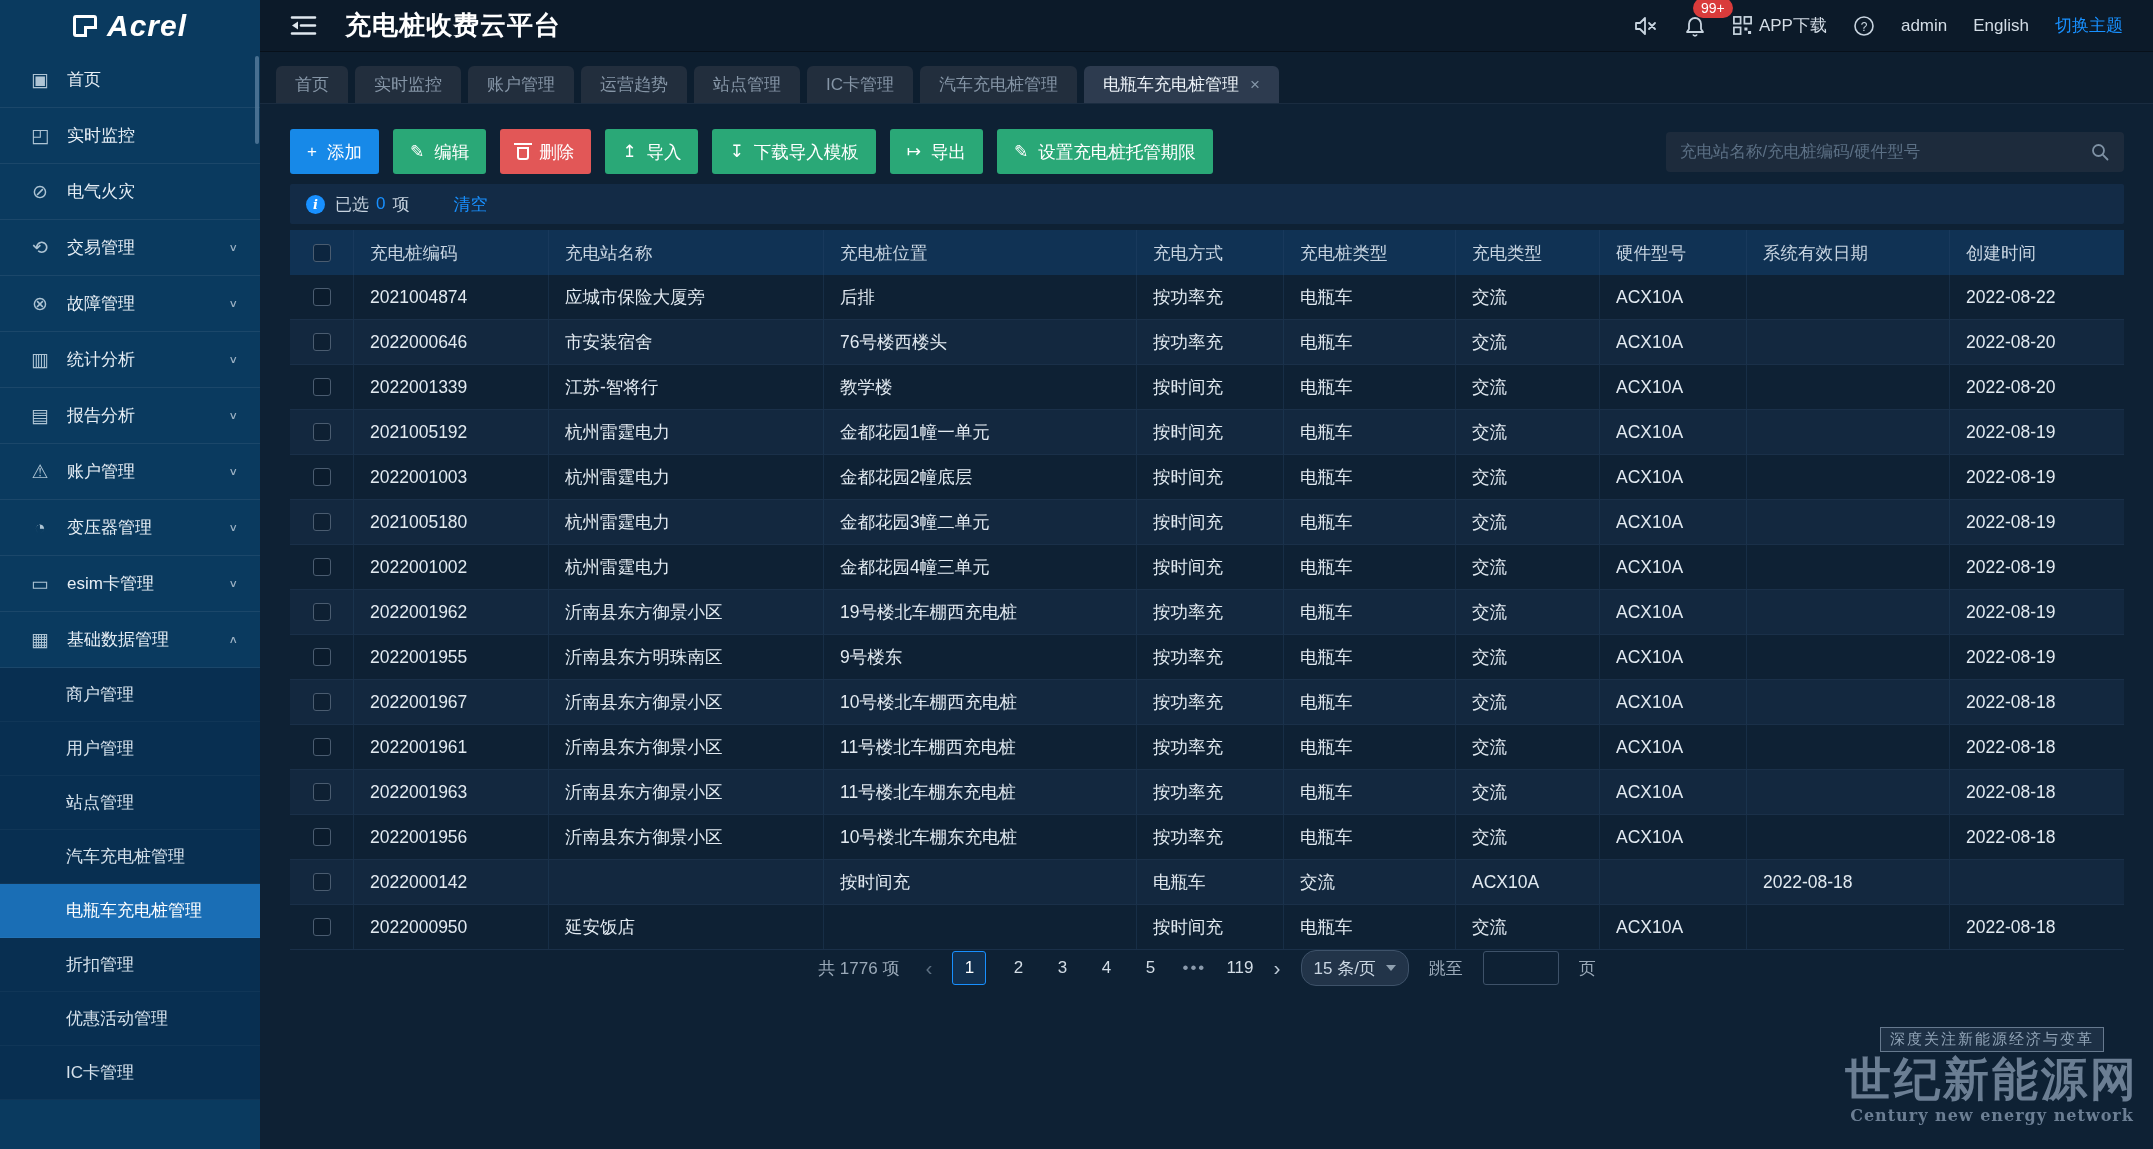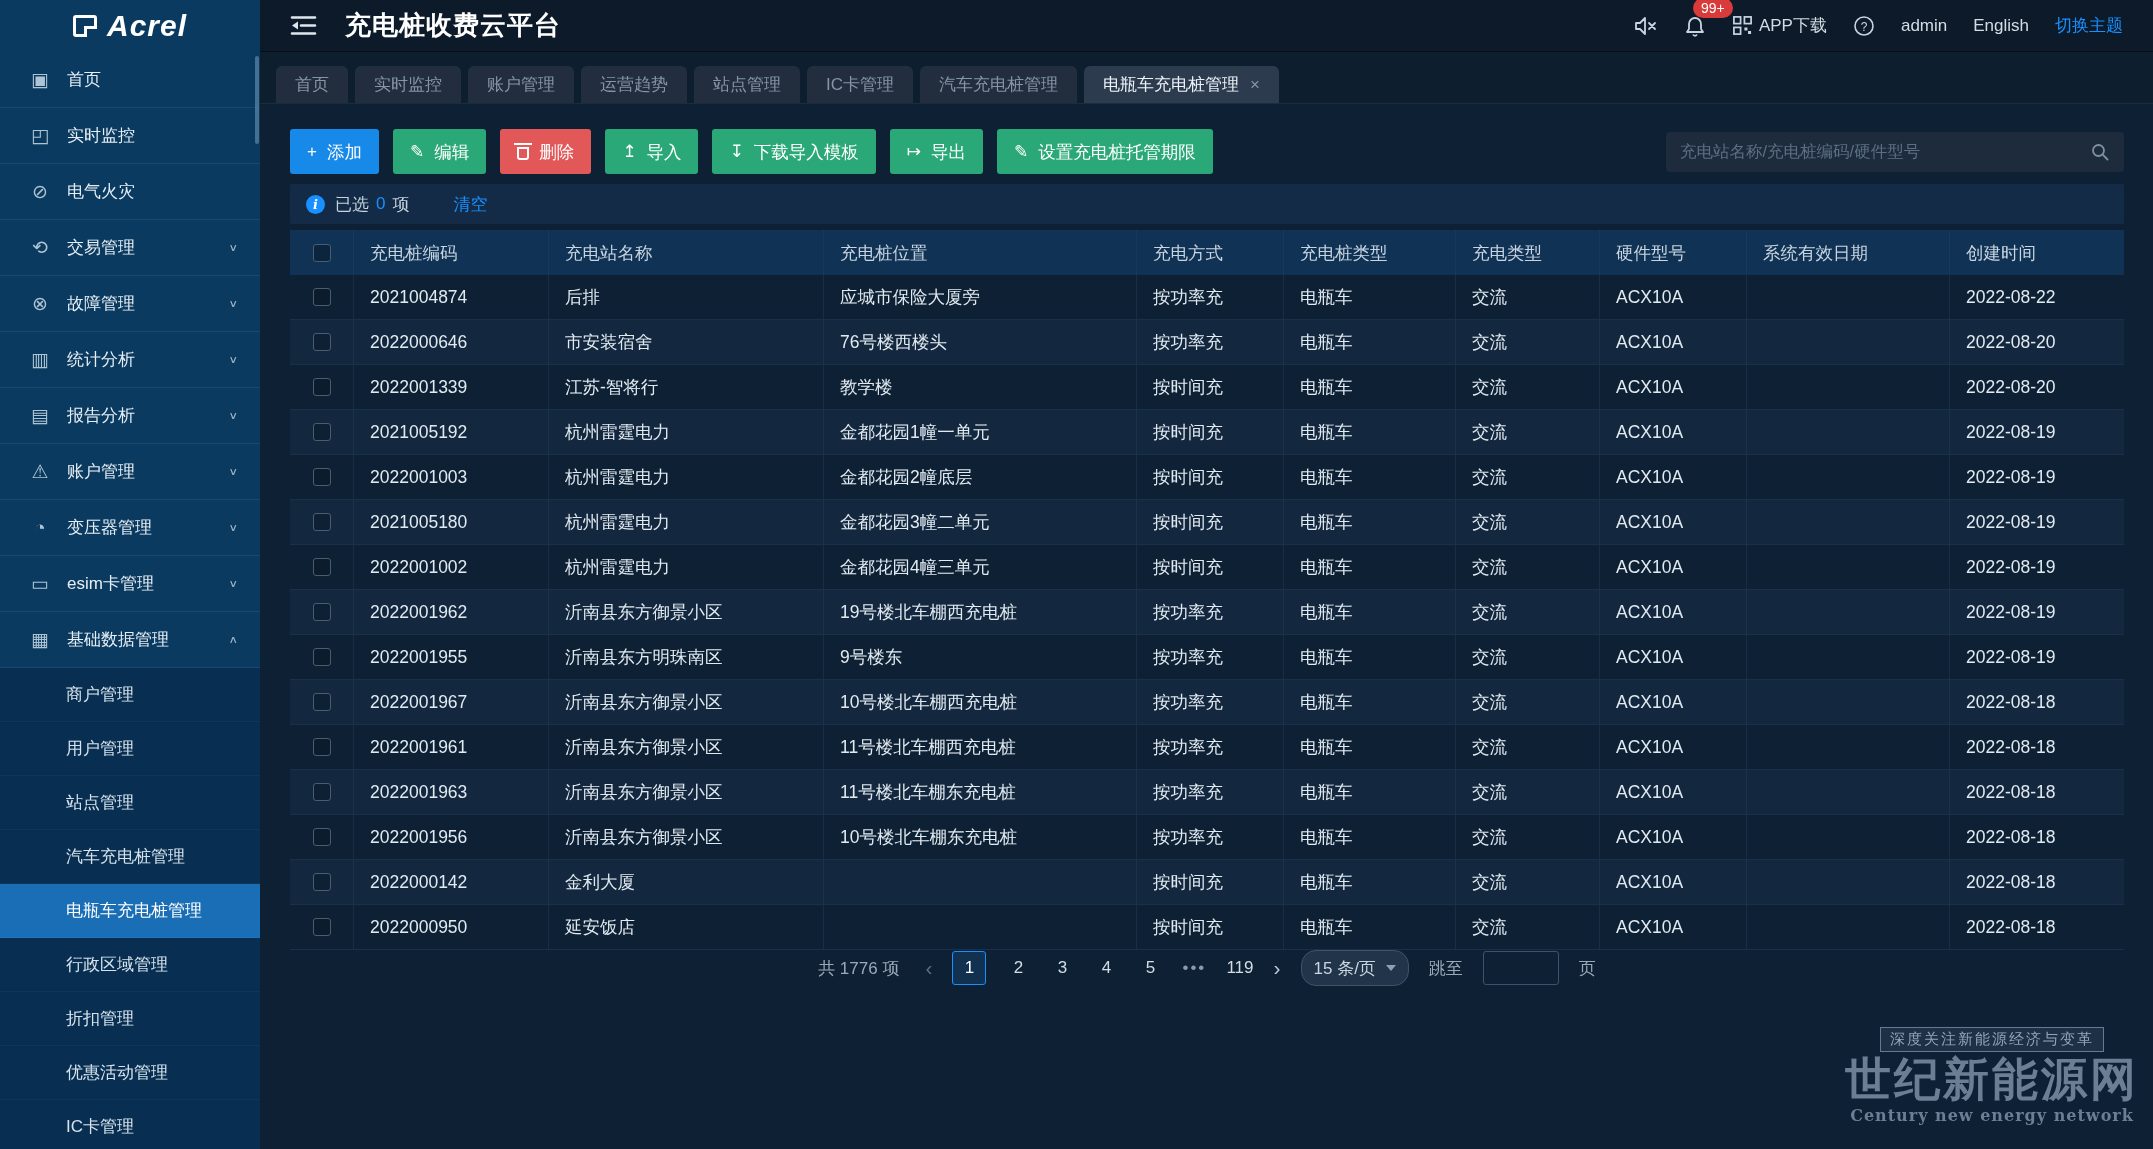--- a/index.html
+++ b/index.html
@@ -217,23 +217,20 @@
         </div>
 
         <div class="sub-item" data-name="sidebar-subitem">
           <span data-name="sidebar-subitem-label">汽车充电桩管理</span>
         </div>
 
         <div class="sub-item active" data-name="sidebar-subitem">
           <span data-name="sidebar-subitem-label">电瓶车充电桩管理</span>
         </div>
 
-        <div class="sub-item" data-name="sidebar-subitem">
-          <span data-name="sidebar-subitem-label">行政区域管理</span>
-        </div>
 
         <div class="sub-item" data-name="sidebar-subitem">
           <span data-name="sidebar-subitem-label">折扣管理</span>
         </div>
 
         <div class="sub-item" data-name="sidebar-subitem">
           <span data-name="sidebar-subitem-label">优惠活动管理</span>
         </div>
 
         <div class="sub-item" data-name="sidebar-subitem">
@@ -417,22 +414,22 @@
           <div class="cell" data-name="column-header">创建时间</div>
 
       </div>
       <div data-name="table-body">
 
           <div class="tr row" data-name="table-row">
             <div class="cell" data-name="row-checkbox-cell">
               <span class="cb" data-name="row-checkbox"></span>
             </div>
             <div class="cell" data-name="cell-pile-code">2021004874</div>
+            <div class="cell" data-name="cell-station-name">应城市保险大厦旁</div>
             <div class="cell" data-name="cell-pile-location">后排</div>
-            <div class="cell" data-name="cell-station-name">应城市保险大厦旁</div>
             <div class="cell" data-name="cell-charge-mode">按功率充</div>
             <div class="cell" data-name="cell-pile-type">电瓶车</div>
             <div class="cell" data-name="cell-charge-type">交流</div>
             <div class="cell" data-name="cell-hardware-model">ACX10A</div>
             <div class="cell" data-name="cell-system-valid-date"></div>
             <div class="cell" data-name="cell-created-time">2022-08-22</div>
           </div>
 
           <div class="tr row" data-name="table-row">
             <div class="cell" data-name="row-checkbox-cell">
@@ -612,21 +609,20 @@
             <div class="cell" data-name="cell-hardware-model">ACX10A</div>
             <div class="cell" data-name="cell-system-valid-date"></div>
             <div class="cell" data-name="cell-created-time">2022-08-18</div>
           </div>
 
           <div class="tr row" data-name="table-row">
             <div class="cell" data-name="row-checkbox-cell">
               <span class="cb" data-name="row-checkbox"></span>
             </div>
             <div class="cell" data-name="cell-pile-code">2022000142</div>
-            <div class="cell" data-name="cell-station-name">金利大厦</div>
             <div class="cell" data-name="cell-pile-location"></div>
             <div class="cell" data-name="cell-charge-mode">按时间充</div>
             <div class="cell" data-name="cell-pile-type">电瓶车</div>
             <div class="cell" data-name="cell-charge-type">交流</div>
             <div class="cell" data-name="cell-hardware-model">ACX10A</div>
             <div class="cell" data-name="cell-system-valid-date"></div>
             <div class="cell" data-name="cell-created-time">2022-08-18</div>
           </div>
 
           <div class="tr row" data-name="table-row">

